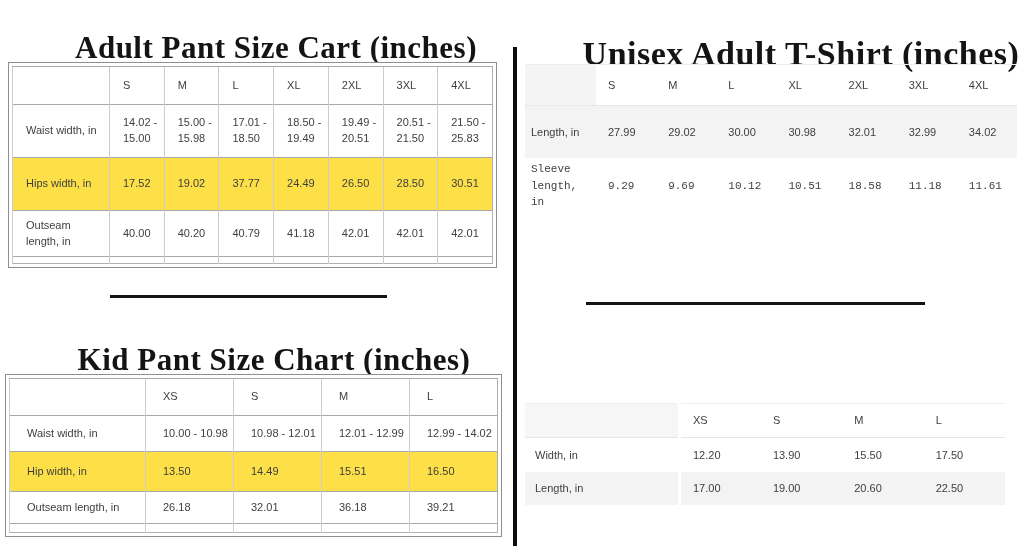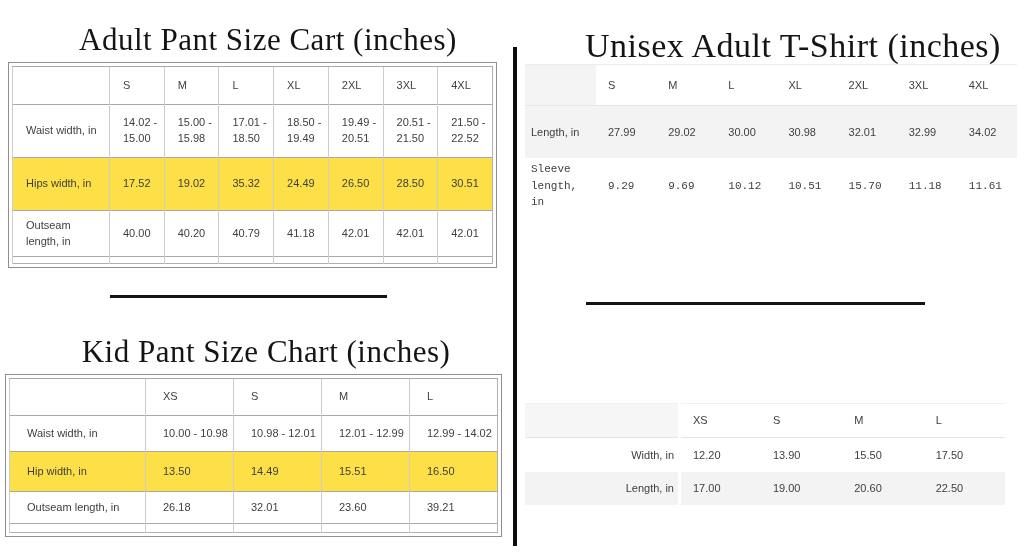--- a/index.html
+++ b/index.html
@@ -6,21 +6,21 @@
   .canvas{
     position:relative;width:1024px;height:559px;background:#ffffff;
     overflow:hidden;font-family:"Liberation Sans",sans-serif;
   }
   
   .vdivider{position:absolute;left:513px;top:47px;width:4px;height:499px;background:#0c0c0c;}
   .hdivider{position:absolute;height:3px;background:#141414;}
   .hd-left{left:110px;top:295px;width:277px;}
   .hd-right{left:586px;top:302px;width:339px;}
   
-  .title{position:absolute;margin:8px;font-family:"Liberation Serif",serif;font-weight:normal;color:#141414;text-align:center;letter-spacing:.5px;}
+  .title{position:absolute;margin:16px;font-family:"Liberation Serif",serif;font-weight:bold;color:#141414;text-align:center;letter-spacing:.5px;}
   .t-adult{left:0;width:520px;top:14px;font-size:31px;}
   .t-unisex{left:512px;width:546px;top:19px;font-size:34px;}
   .t-kidpant{left:11px;width:494px;top:326px;font-size:31px;}
   .t-kidtee{left:512px;width:492px;top:337px;font-size:37px;}
   
   .boxwrap{position:absolute;border:1px solid #8f8f8f;padding:3px;background:#fff;}
   .w-adult{left:8px;top:62px;width:481px;}
   .w-kidpant{left:5px;top:374px;width:489px;}
   .grid-table{width:100%;border-collapse:collapse;table-layout:fixed;border:1px solid #b0b0b0;
     font-size:11px;color:#3e3e3e;line-height:1.45;}
@@ -51,21 +51,21 @@
   .tbl-unisex{left:525px;top:64px;width:492px;}
   .tbl-unisex .label-cell{width:61px;}
   .tbl-unisex tr.hdr{height:41px;}
   .tbl-unisex tr.hdr th{border-top:1px solid #ececec;border-bottom:1px solid #e7e7e7;}
   .tbl-unisex tr.hdr .label-cell{background:#f4f4f4;}
   .tbl-unisex tr.r0{height:56px;}
   .tbl-unisex tr.r1{height:52px;background:#f3f3f3;}
   .tbl-unisex tr.r2{height:57px;font-family:Liberation Mono, monospace;}
   .tbl-kidtee{left:525px;top:403px;width:480px;}
   .tbl-kidtee th,.tbl-kidtee td{white-space:nowrap;}
-  .tbl-kidtee .label-cell{width:139px;padding-left:10px;border-right:3px solid #ffffff;text-align:right;}
+  .tbl-kidtee .label-cell{width:139px;padding-left:10px;border-right:3px solid #ffffff;}
   .tbl-kidtee tr.hdr{height:34px;}
   .tbl-kidtee tr.hdr th{border-top:1px solid #f0f0f0;border-bottom:1px solid #e5e5e5;}
   .tbl-kidtee tr.hdr .label-cell{background:#f6f6f6;}
   .tbl-kidtee tr.r0{height:34px;}
   .tbl-kidtee tr.r1{height:33px;background:#f3f3f3;}
 </style>
 </head>
 <body>
 
 <div class="canvas">
@@ -91,27 +91,27 @@
         </thead>
         <tbody>
           <tr class="r0">
             <td class="label-cell">Waist width, in</td>
             <td>14.02 - 15.00</td>
             <td>15.00 - 15.98</td>
             <td>17.01 - 18.50</td>
             <td>18.50 - 19.49</td>
             <td>19.49 - 20.51</td>
             <td>20.51 - 21.50</td>
-            <td>21.50 - 22.52</td>
+            <td>21.50 - 25.83</td>
           </tr>
           <tr class="r1">
             <td class="label-cell">Hips width, in</td>
             <td>17.52</td>
             <td>19.02</td>
-            <td>35.32</td>
+            <td>37.77</td>
             <td>24.49</td>
             <td>26.50</td>
             <td>28.50</td>
             <td>30.51</td>
           </tr>
           <tr class="r2">
             <td class="label-cell">Outseam length, in</td>
             <td>40.00</td>
             <td>40.20</td>
             <td>40.79</td>
@@ -158,21 +158,21 @@
             <td class="label-cell">Hip width, in</td>
             <td>13.50</td>
             <td>14.49</td>
             <td>15.51</td>
             <td>16.50</td>
           </tr>
           <tr class="r2">
             <td class="label-cell">Outseam length, in</td>
             <td>26.18</td>
             <td>32.01</td>
-            <td>23.60</td>
+            <td>36.18</td>
             <td>39.21</td>
           </tr>
           <tr class="pad" style="height: 9px;">
             <td></td>
             <td></td>
             <td></td>
             <td></td>
             <td></td>
           </tr>
         </tbody>
@@ -203,21 +203,21 @@
           <td>32.01</td>
           <td>32.99</td>
           <td>34.02</td>
         </tr>
         <tr class="r2">
           <td class="label-cell">Sleeve length, in</td>
           <td>9.29</td>
           <td>9.69</td>
           <td>10.12</td>
           <td>10.51</td>
-          <td>15.70</td>
+          <td>18.58</td>
           <td>11.18</td>
           <td>11.61</td>
         </tr>
       </tbody>
     </table>
 
   <table class="flat-table tbl-kidtee">
       <thead>
         <tr class="hdr">
           <th class="label-cell"></th>

